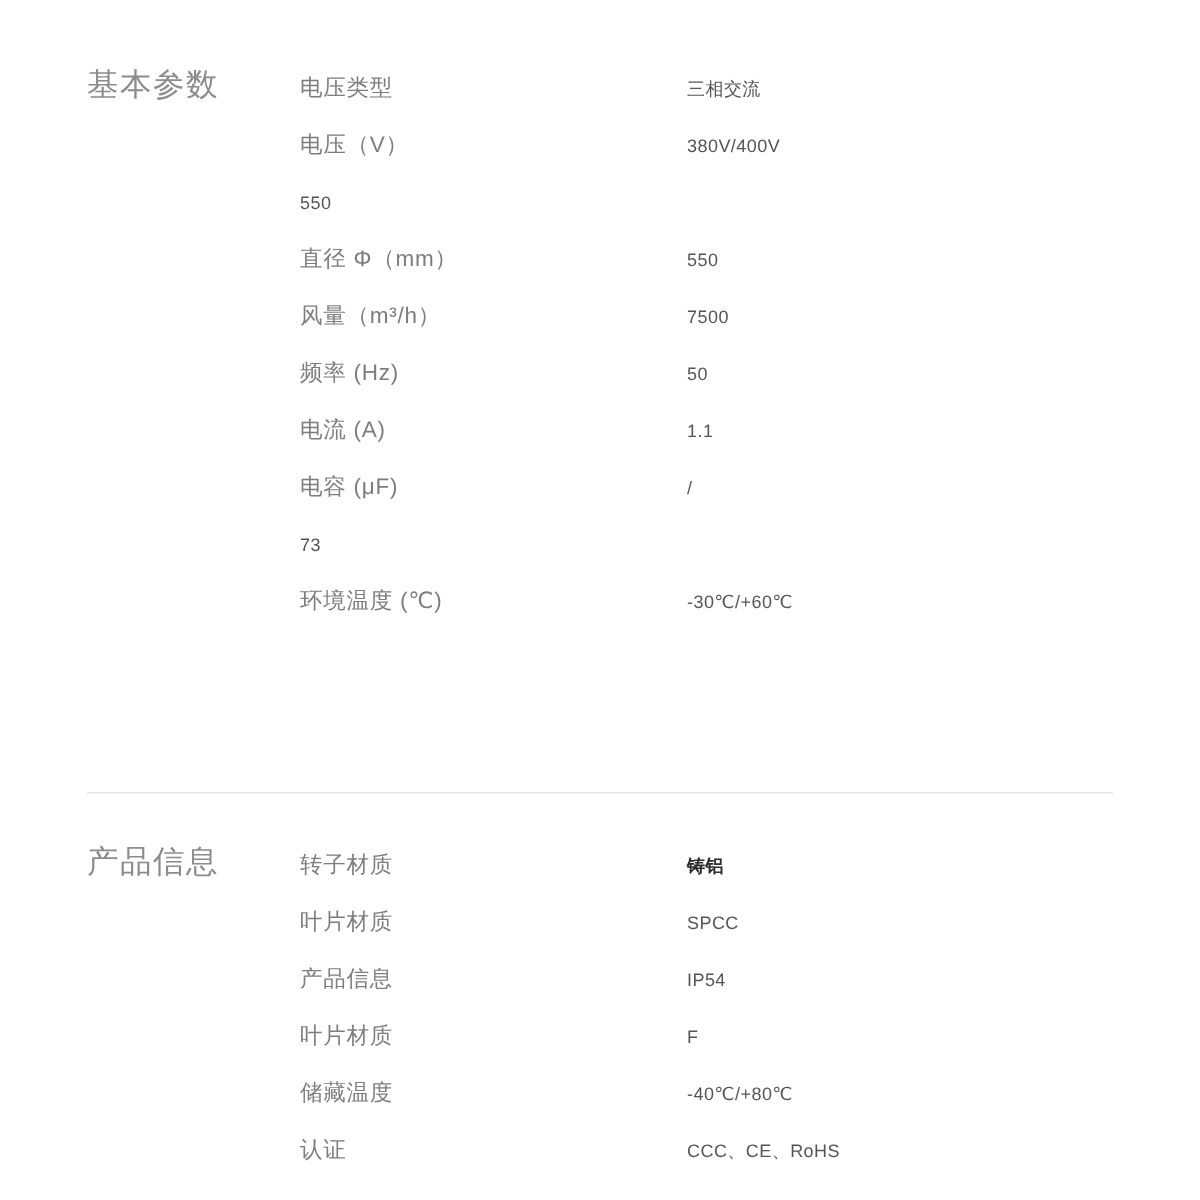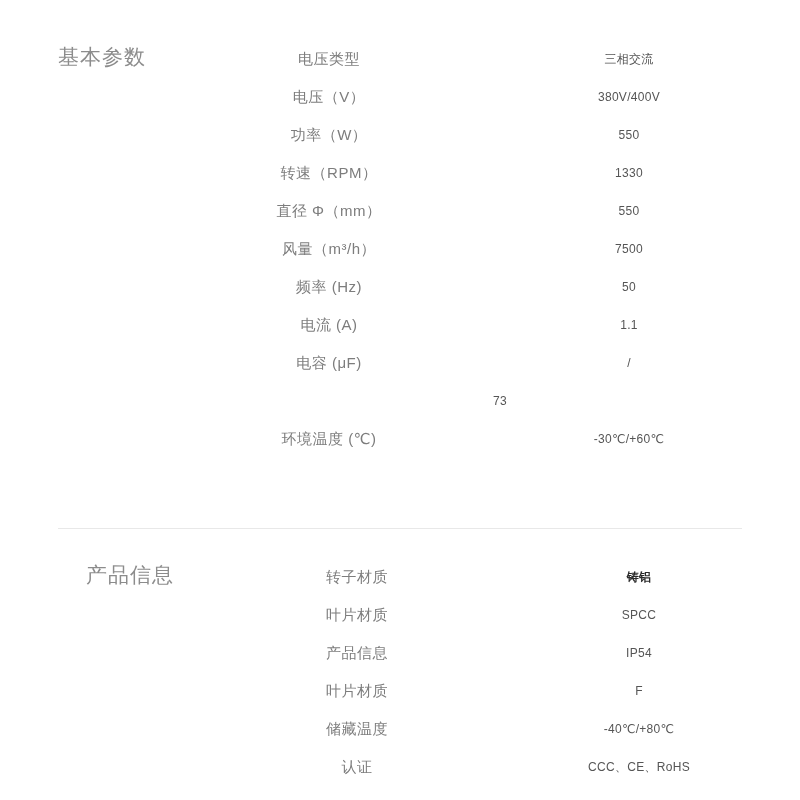--- a/index.html
+++ b/index.html
@@ -31,21 +31,20 @@
     box-sizing: border-box;
     font-size: 21px;
     color: #8c8c8c;
     letter-spacing: 1px;
     line-height: 26px;
     font-weight: 400;
   }
   .spec-table {
     flex: 1 1 auto;
     display: block;
-    text-align: center;
   }
   .spec-row {
     display: flex;
     align-items: flex-start;
     height: 38px;
   }
   .spec-label {
     width: 258px;
     flex: 0 0 258px;
     font-size: 15px;
@@ -79,21 +78,20 @@
     position: absolute;
     left: 58px;
     right: 58px;
     top: 528px;
   }
   #section-product {
     position: absolute;
     left: 0;
     right: 8px;
     top: 562px;
-    margin-left: 28px;
   }
   #section-product .spec-table {
     margin-top: 4px;
   }
 </style>
 </head>
 <body>
 
 <div class="page">
 
@@ -103,26 +101,21 @@
 
       <div class="spec-row">
         <div class="spec-label">电压类型</div>
         <div class="spec-value">三相交流</div>
       </div>
       <div class="spec-row">
         <div class="spec-label">电压（V）</div>
         <div class="spec-value">380V/400V</div>
       </div>
       <div class="spec-row">
-        <div class="spec-label">功率（W）</div>
         <div class="spec-value">550</div>
-      </div>
-      <div class="spec-row">
-        <div class="spec-label">转速（RPM）</div>
-        <div class="spec-value">1330</div>
       </div>
       <div class="spec-row">
         <div class="spec-label">直径 Φ（mm）</div>
         <div class="spec-value">550</div>
       </div>
       <div class="spec-row">
         <div class="spec-label">风量（m³/h）</div>
         <div class="spec-value">7500</div>
       </div>
       <div class="spec-row">

